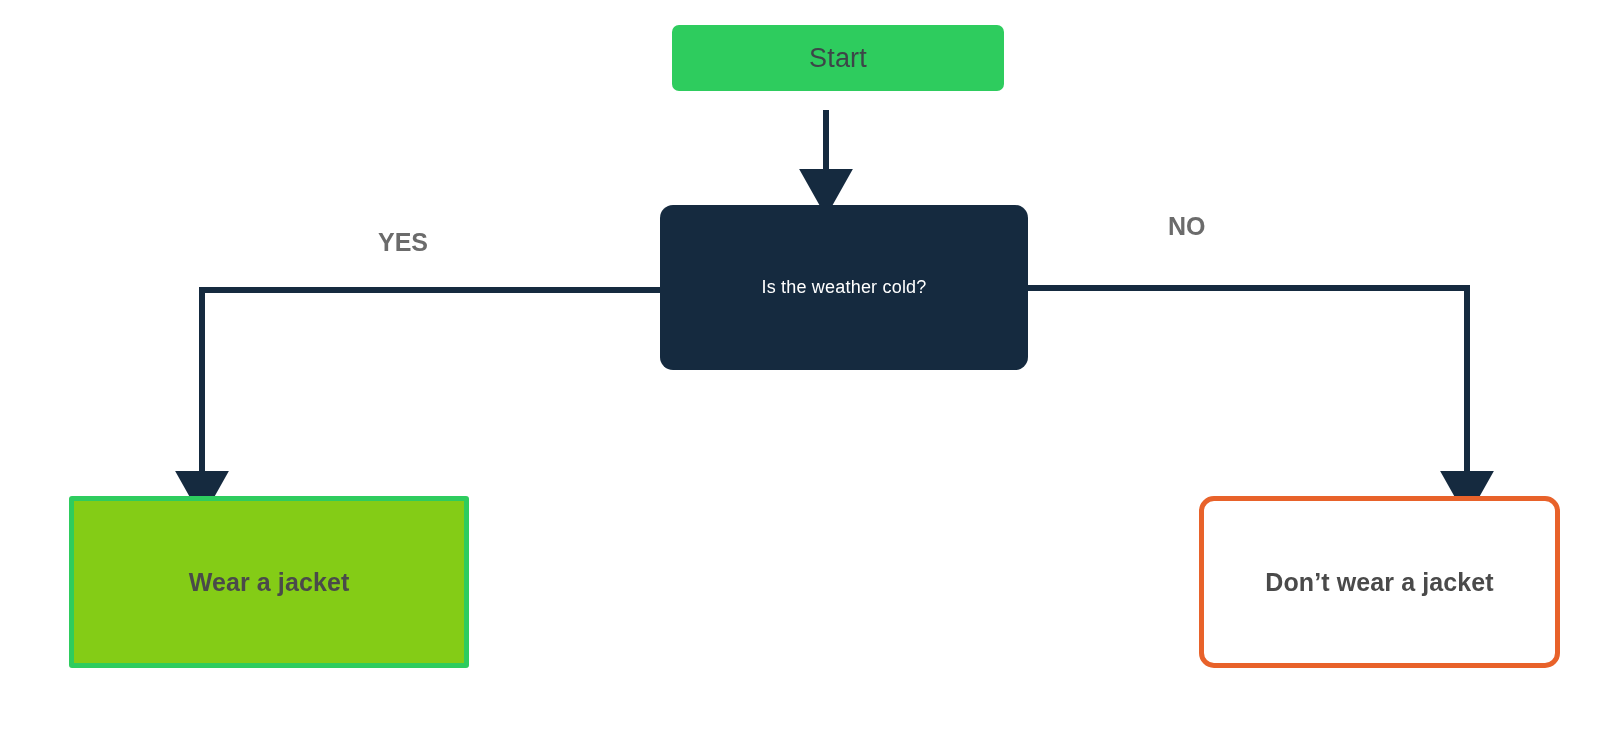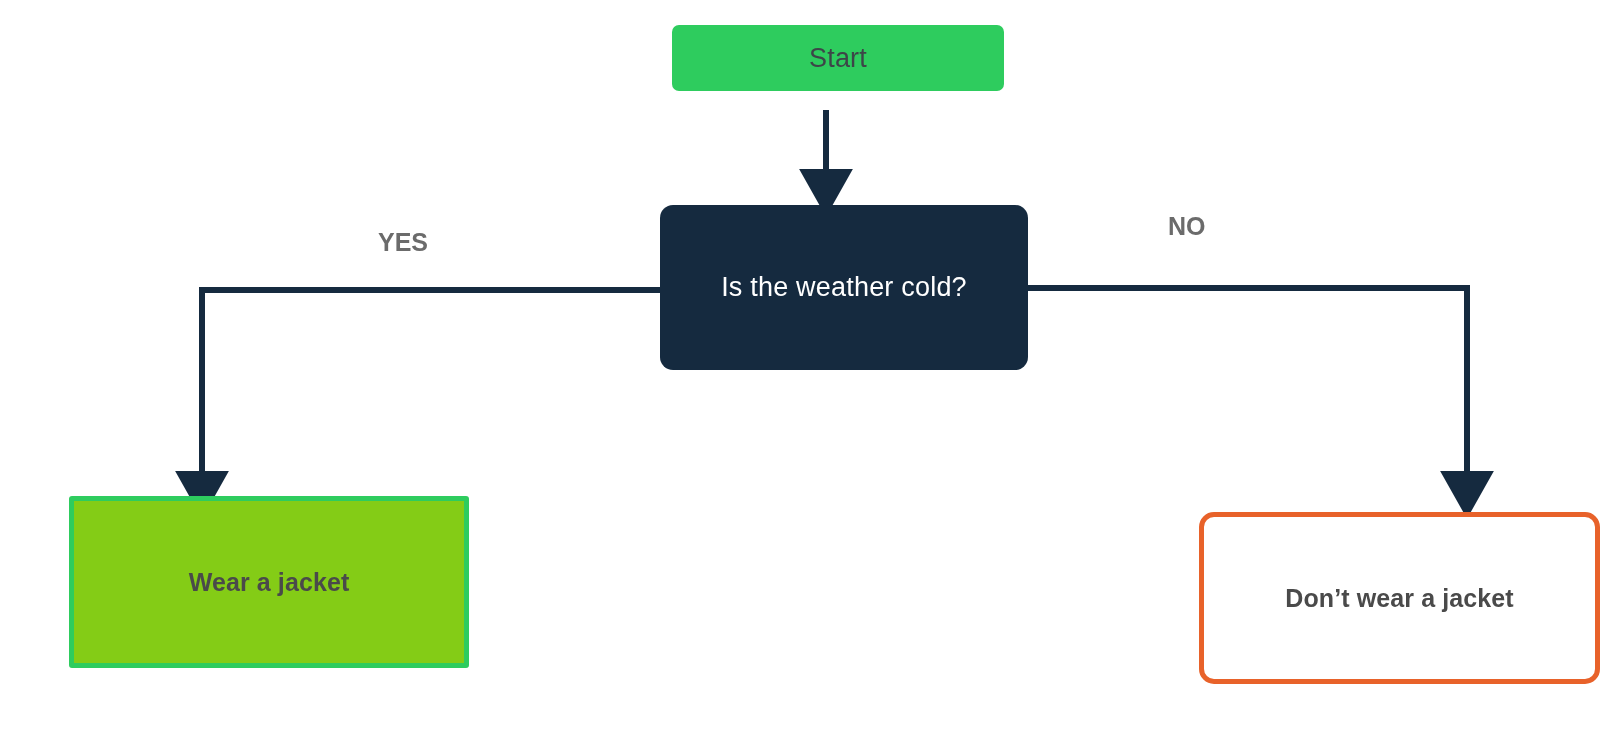--- a/index.html
+++ b/index.html
@@ -51,39 +51,39 @@
   
   #node-decision {
     left: 616px;
     top: 205px;
     width: 368px;
     height: 165px;
     background: #152A3F;
     border-radius: 13px;
   }
   #node-decision .node-label {
-    font-size: 27px;
+    font-size: 18px;
     font-weight: 400;
     color: #ffffff;
     letter-spacing: 0.2px;
   }
   
   #node-yes-outcome {
     left: 25px;
     top: 496px;
     width: 400px;
     height: 172px;
     background: #84cc16;
     border: 5px solid #2ECC5E;
     border-radius: 3px;
   }
   #node-no-outcome {
     left: 1155px;
-    top: 512px;
-    width: 401px;
+    top: 496px;
+    width: 361px;
     height: 172px;
     background: #ffffff;
     border: 5px solid #E8622A;
     border-radius: 15px;
   }
   #node-yes-outcome .node-label,
   #node-no-outcome .node-label {
     font-size: 25px;
     font-weight: 700;
     color: #4a4a4a;

